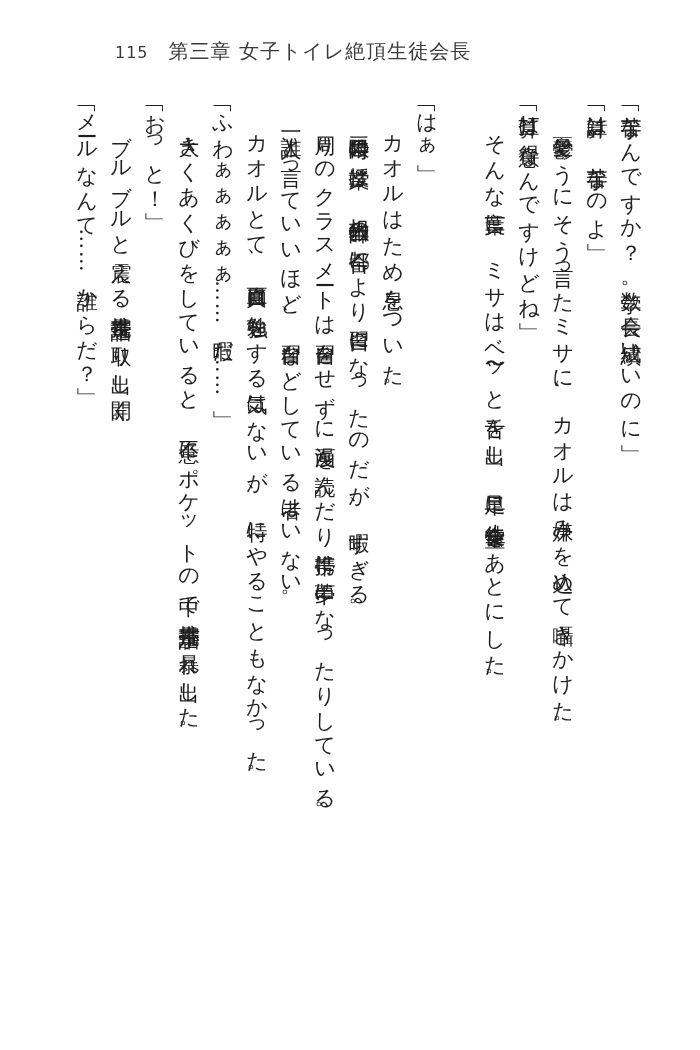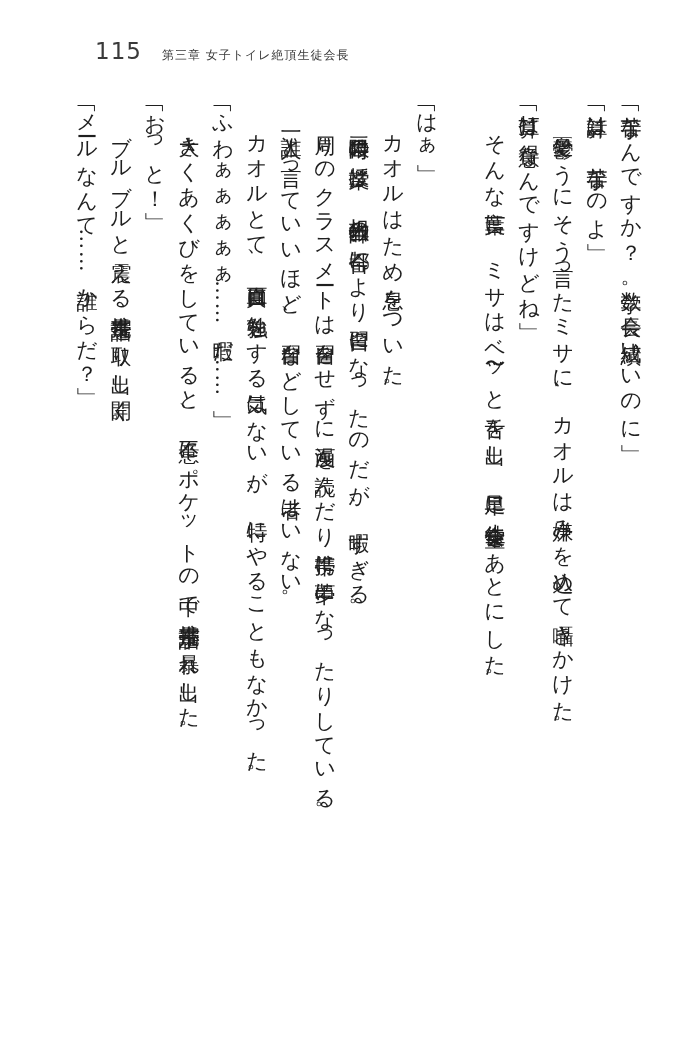--- a/index.html
+++ b/index.html
@@ -21,25 +21,26 @@
     top: 38px;
     left: 95px;
     display: flex;
     align-items: baseline;
     gap: 20px;
     font-family: "DejaVu Sans", "Liberation Sans", sans-serif;
     color: #3a3a3a;
     white-space: nowrap;
   }
   .page-number {
-    font-size: 23px;
+    font-size: 16px;
     letter-spacing: 1px;
+    margin-left: 20px;
   }
   .chapter-title {
-    font-size: 12px;
+    font-size: 20px;
     letter-spacing: 1px;
   }
   
   .body-text {
     position: absolute;
     top: 98px;
     right: 52px;
     height: 902px;
     writing-mode: vertical-rl;
     text-orientation: mixed;

